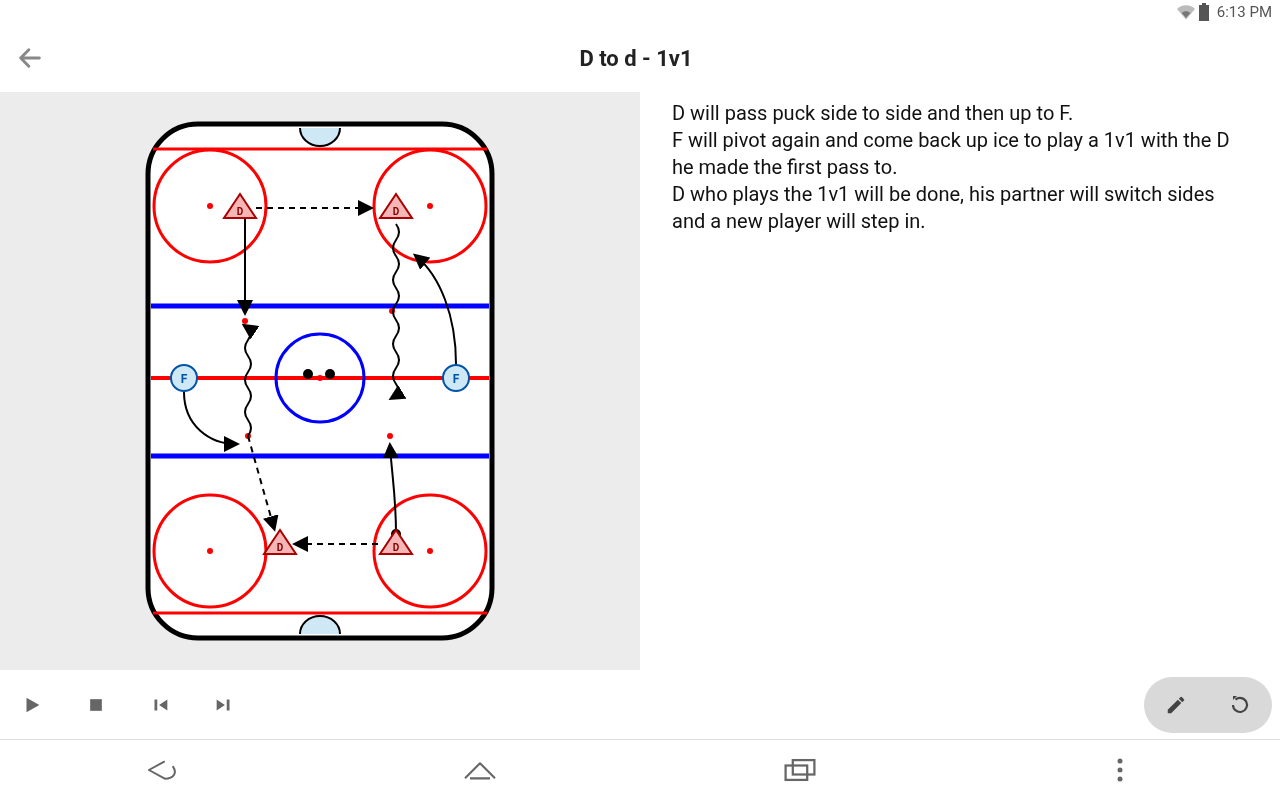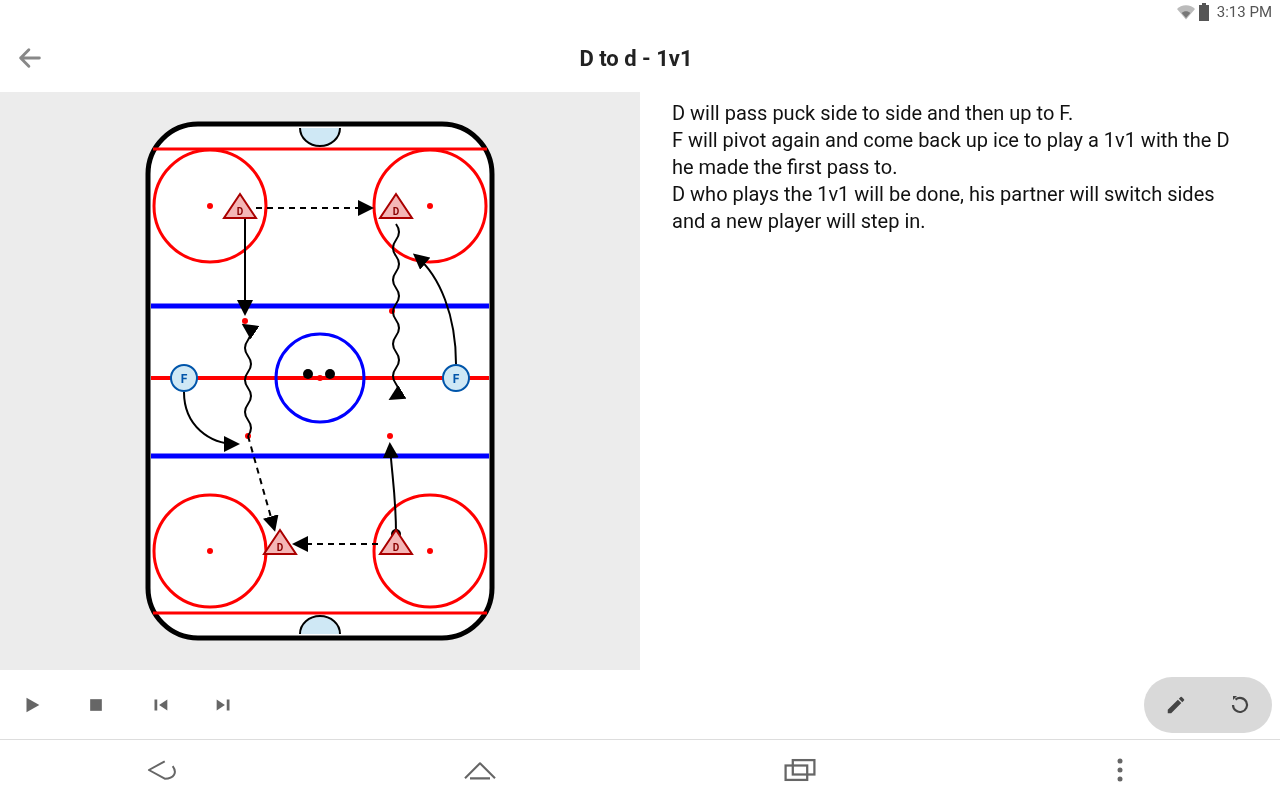--- a/index.html
+++ b/index.html
@@ -36,21 +36,21 @@
         <path fill="#bbb" d="M12 3C7 3 2.7 5 0 8l12 14L24 8c-2.7-3-7-5-12-5z"></path>
         <path fill="#777" d="M12 11c-2.2 0-4.2.9-5.7 2.3L12 20l5.7-6.7C16.2 11.9 14.2 11 12 11z"></path>
       </svg>
   </span>
   <span>
     <svg width="10" height="18" viewBox="0 0 10 18">
         <rect x="0" y="2" width="10" height="16" fill="#555"></rect>
         <rect x="3" y="0" width="4" height="2" fill="#555"></rect>
       </svg>
   </span>
-  <span class="clock">3:13 PM</span>
+  <span class="clock">6:13 PM</span>
 </div>
 
 <div class="header">
   <div class="back-btn">
     <svg width="28" height="28" viewBox="0 0 24 24">
         <path fill="none" stroke="#888" stroke-width="2.5" stroke-linecap="round" stroke-linejoin="round" d="M20 12H4m0 0l7-7M4 12l7 7"></path>
       </svg>
   </div>
   <div class="title">D to d - 1v1</div>
 </div>

